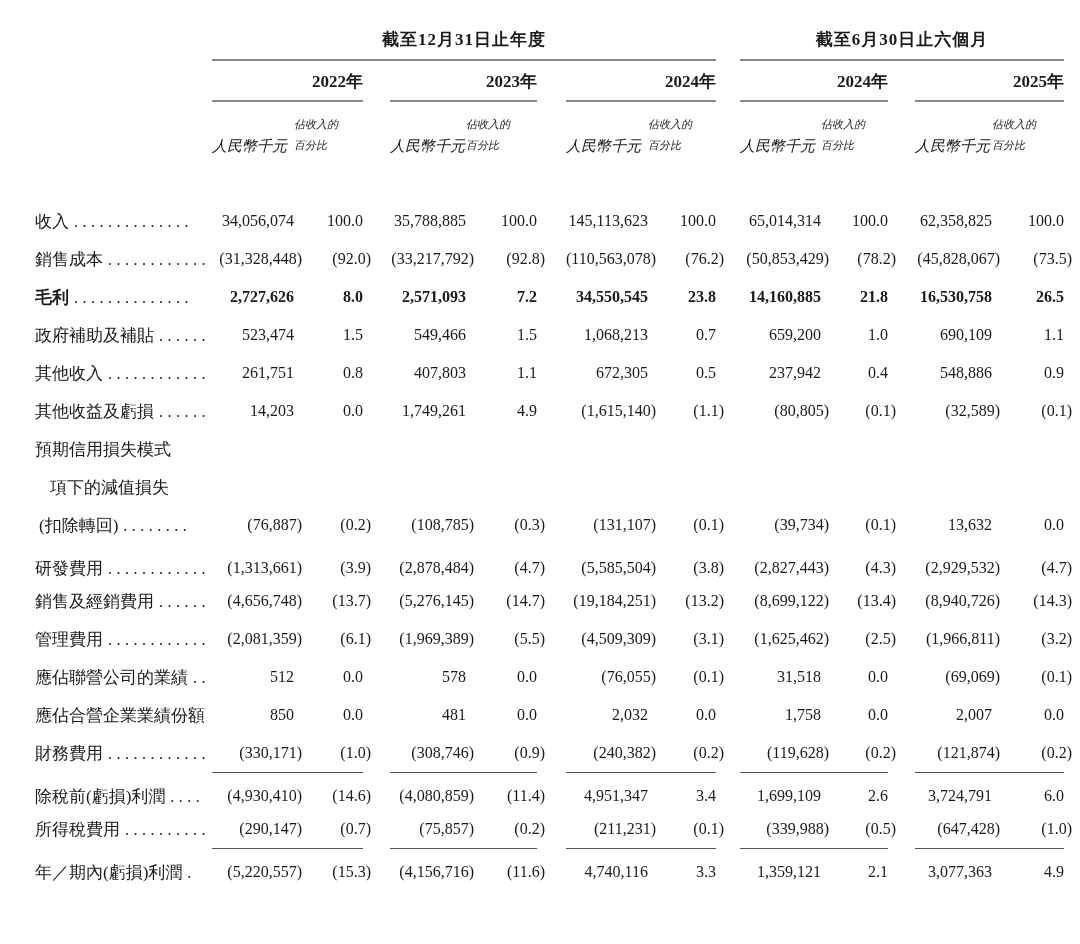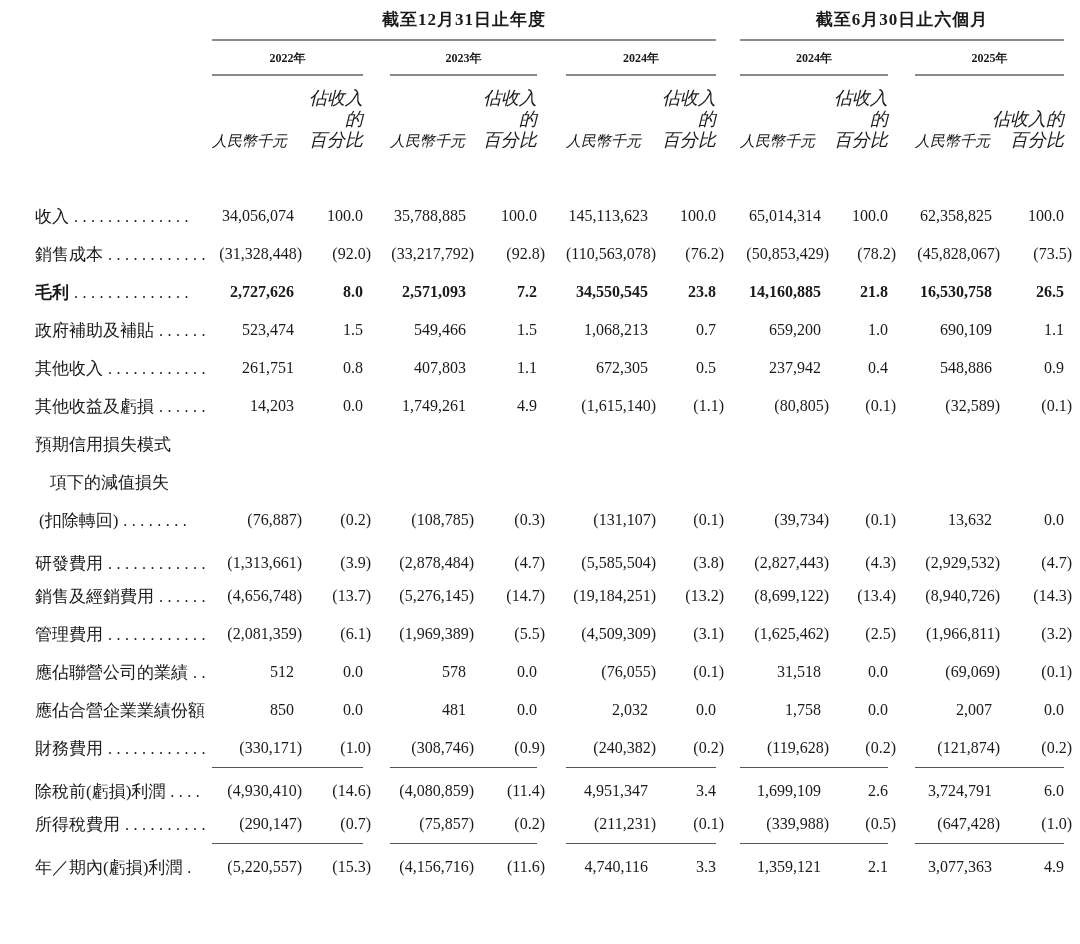--- a/index.html
+++ b/index.html
@@ -2,31 +2,31 @@
 <html><head>
 <meta charset="utf-8">
 <style>
   html,body{margin:0;padding:0;background:#ffffff;}
   body{
     width:1080px;height:944px;overflow:hidden;
     font-family:"Liberation Serif","DejaVu Serif",serif;
     color:#1a1a1a;
   }
   .sheet{padding:8px 0 0 35px;}
-  table{border-collapse:collapse;table-layout:fixed;width:1029px;}
+  table{border-collapse:collapse;table-layout:fixed;width:1029px;margin-top:20px;}
   td{padding:0;vertical-align:middle;}
   
   .grp{text-align:center;font-weight:bold;font-size:17px;
        border-bottom:2px solid #8a8a8a;padding-bottom:8px;letter-spacing:1px;}
-  .year{text-align:center;font-weight:bold;font-size:12px;
+  .year{text-align:right;font-weight:bold;font-size:17px;
         border-bottom:2px solid #8a8a8a;padding:9px 0 7px 0;}
   .sub-rmb{font-style:italic;vertical-align:bottom;
            font-size:15px;padding-bottom:2px;}
-  .sub-pct{font-style:italic;text-align:right;vertical-align:bottom;
-           font-size:18px;line-height:21px;padding-top:12px;padding-bottom:2px;}
+  .sub-pct{font-style:italic;text-align:left;vertical-align:bottom;
+           font-size:11px;line-height:21px;padding-top:12px;padding-bottom:2px;}
   .note{text-align:center;font-style:italic;font-size:15px;
         vertical-align:top;padding-top:7px;height:30px;}
   .hdr-spacer{height:44px;}
   
   tbody tr{height:38px;}
   .lbl{font-size:17px;white-space:nowrap;overflow:hidden;}
   .lbl.ind1{padding-left:15px;font-family:Liberation Serif, serif;}
   .lbl.ind2{padding-left:4px;}
   .leader{letter-spacing:4.5px;margin-left:5px;font-size:16px;font-weight:normal;}
   .num{text-align:right;font-size:16px;white-space:nowrap;}

